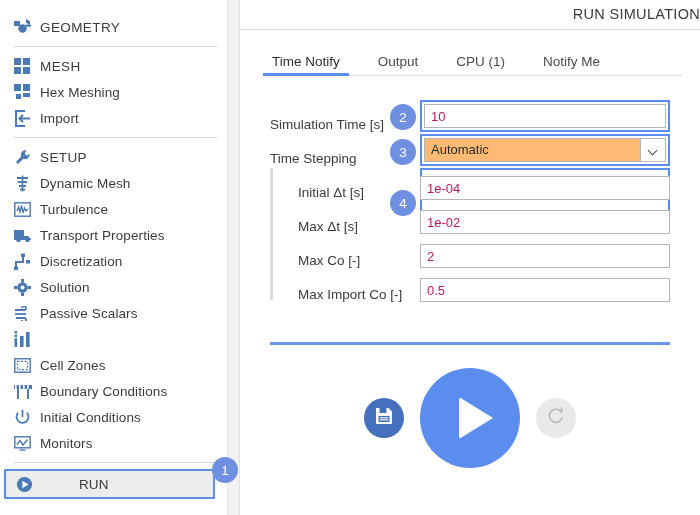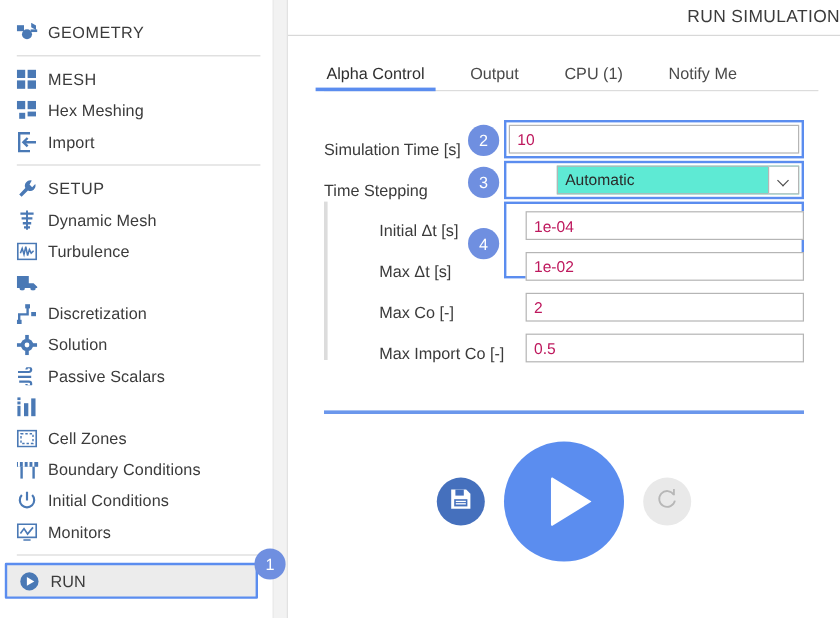--- a/index.html
+++ b/index.html
@@ -72,20 +72,21 @@
     background: #d9d9d9;
     margin: 6px 10px 6px 14px;
   }
   .nav-item.selected {
     margin: 0 12px 0 4px;
     padding-left: 10px;
     background: #ececec;
     border: 2px solid #5b8def;
     height: 30px;
     border-radius: 1px;
+    gap: 37px;
   }
   .spacer-top { height: 14px; }
 
   
   .main {
     position: relative;
     flex: 1 1 auto;
     height: 515px;
     background: #ffffff;
   }
@@ -182,22 +183,21 @@
     border: 2px solid #5b8def;
     padding: 2px;
     box-sizing: border-box;
   }
   .selectbox {
     position: relative;
     display: flex;
     box-sizing: border-box;
     height: 24px;
     border: 1px solid #b5b5b5;
-    background: #5eead4;
-    margin-left: 40px;
+    background: #fdba74;
   }
   .selectbox .sval {
     flex: 1 1 auto;
     font-size: 13px;
     color: #2b2b2b;
     padding: 0 6px;
     line-height: 22px;
     white-space: nowrap;
     overflow: hidden;
   }
@@ -223,21 +223,21 @@
     width: 6px;
     height: 6px;
     border-right: 1.6px solid #4a4a4a;
     border-bottom: 1.6px solid #4a4a4a;
     transform: rotate(45deg);
   }
 
   
   .subgroup {
     position: relative;
-    padding-left: 18px;
+    padding-left: 0;
   }
   .subgroup::before {
     content: "";
     position: absolute;
     left: 0px;
     top: 2px;
     bottom: 2px;
     width: 3px;
     background: #dcdcdc;
   }
@@ -424,20 +424,21 @@
     </div>
 
     <div class="nav-item">
       <span class="ico">
         <svg width="18" height="14" viewBox="0 0 18 14">
           <path d="M0 2 h10 v6 h4 l3 3 v1 h-17 Z" fill="#4a79b5"></path>
           <circle cx="4.5" cy="12" r="2.2" fill="#4a79b5"></circle>
           <circle cx="13.5" cy="12" r="2.2" fill="#4a79b5"></circle>
         </svg>
       </span>
+      <span class="lbl">Transport Properties</span>
     </div>
 
     <div class="nav-item">
       <span class="ico">
         <svg width="17" height="17" viewBox="0 0 17 17">
           <path d="M2 15 V9 h7 V3" fill="none" stroke="#4a79b5" stroke-width="2"></path>
           <rect x="0" y="13.5" width="4" height="3.5" fill="#4a79b5"></rect>
           <rect x="7" y="0.5" width="4" height="3.5" fill="#4a79b5"></rect>
           <rect x="12" y="7" width="4" height="3.5" fill="#4a79b5"></rect>
         </svg>
@@ -542,21 +543,21 @@
   </div>
 
   <div class="gutter"></div>
 
   <div class="main">
 
     <div class="panel-title">RUN SIMULATION</div>
     <div class="title-rule"></div>
 
     <div class="tabs">
-      <div class="tab active">Alpha Control</div>
+      <div class="tab active">Time Notify</div>
       <div class="tab">Output</div>
       <div class="tab">CPU  (1)</div>
       <div class="tab">Notify Me</div>
     </div>
 
     <div class="form">
 
       <div class="row">
         <div class="flabel">Simulation Time [s]</div>
         <div class="fctl">

